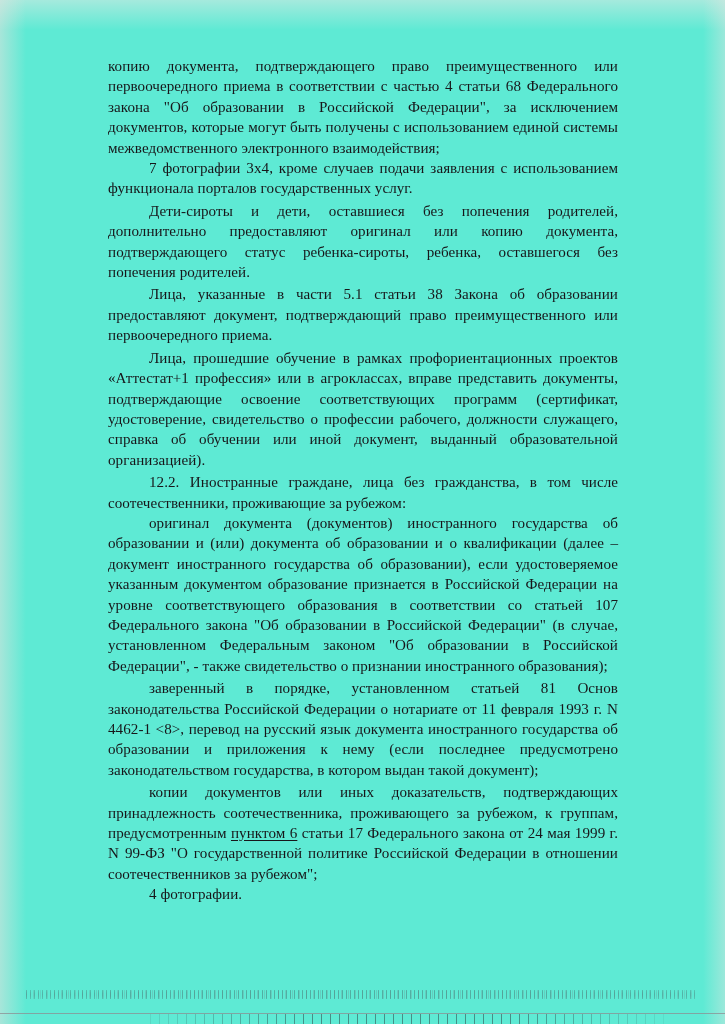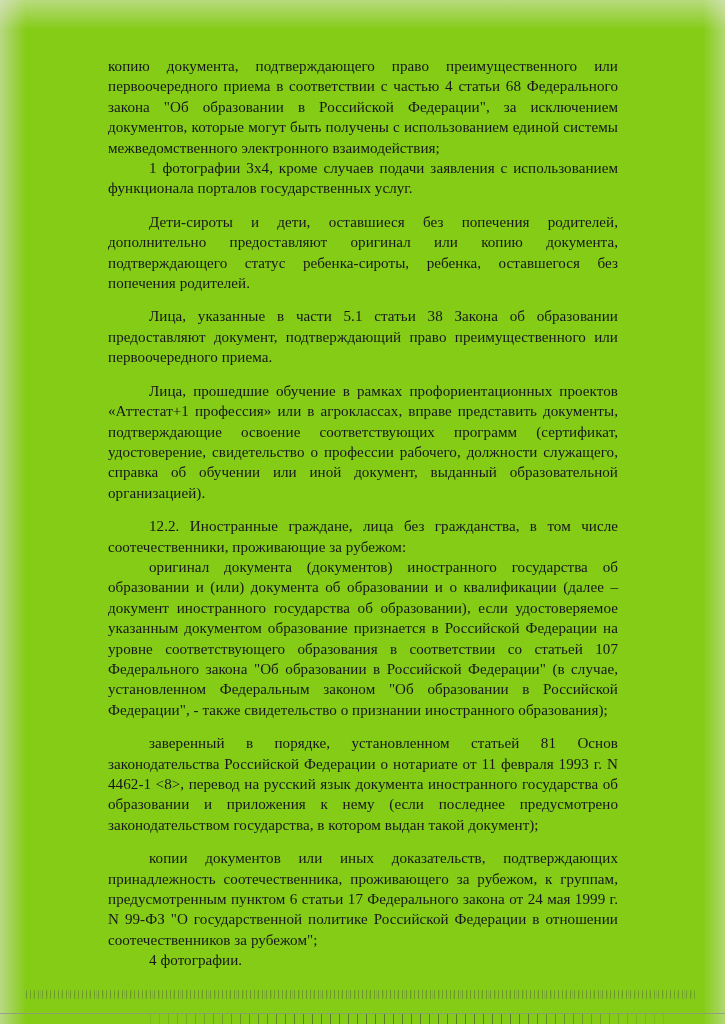--- a/index.html
+++ b/index.html
@@ -8,21 +8,21 @@
     padding: 0;
     background: #ffffff;
   }
   body {
     font-family: "Liberation Serif", "DejaVu Serif", serif;
   }
   .page {
     position: relative;
     width: 725px;
     height: 1024px;
-    background: #84cc16;
+    background: #5eead4;
     overflow: hidden;
     box-sizing: border-box;
   }
   
   .scan-tint {
     position: absolute;
     inset: 0;
     background:
       linear-gradient(to right, rgba(228,226,222,0.55) 0px, rgba(255,255,255,0) 26px),
       linear-gradient(to left, rgba(232,230,226,0.45) 0px, rgba(255,255,255,0) 22px),
@@ -42,23 +42,24 @@
     text-align: justify;
     text-justify: inter-word;
     color: #17171a;
     hyphens: none;
     letter-spacing: 0.05px;
   }
   p.para.indent {
     text-indent: 41px;
   }
   p.para.gap {
-    margin-top: 13px;
+    margin-top: 2px;
   }
   .u {
+    text-decoration: underline;
     text-underline-offset: 2px;
   }
   
   .scan-speckle {
     position: absolute;
     left: 26px;
     top: 990px;
     width: 672px;
     height: 9px;
     opacity: 0.62;
@@ -99,21 +100,21 @@
 <body>
 
 <div class="page">
 
   <div class="scan-tint"></div>
 
   <div class="text-column">
 
     <p class="para">копию документа, подтверждающего право преимущественного или первоочередного приема в соответствии с частью 4 статьи 68 Федерального закона "Об образовании в Российской Федерации", за исключением документов, которые могут быть получены с использованием единой системы межведомственного электронного взаимодействия;</p>
 
-    <p class="para indent">1 фотографии 3х4, кроме случаев подачи заявления с использованием функционала порталов государственных услуг.</p>
+    <p class="para indent">7 фотографии 3х4, кроме случаев подачи заявления с использованием функционала порталов государственных услуг.</p>
 
     <p class="para indent gap">Дети-сироты и дети, оставшиеся без попечения родителей, дополнительно предоставляют оригинал или копию документа, подтверждающего статус ребенка-сироты, ребенка, оставшегося без попечения родителей.</p>
 
     <p class="para indent gap">Лица, указанные в части 5.1 статьи 38 Закона об образовании предоставляют документ, подтверждающий право преимущественного или первоочередного приема.</p>
 
     <p class="para indent gap">Лица, прошедшие обучение в рамках профориентационных проектов «Аттестат+1 профессия» или в агроклассах, вправе представить документы, подтверждающие освоение соответствующих программ (сертификат, удостоверение, свидетельство о профессии рабочего, должности служащего, справка об обучении или иной документ, выданный образовательной организацией).</p>
 
     <p class="para indent gap">12.2. Иностранные граждане, лица без гражданства, в том числе соотечественники, проживающие за рубежом:</p>
 
 

